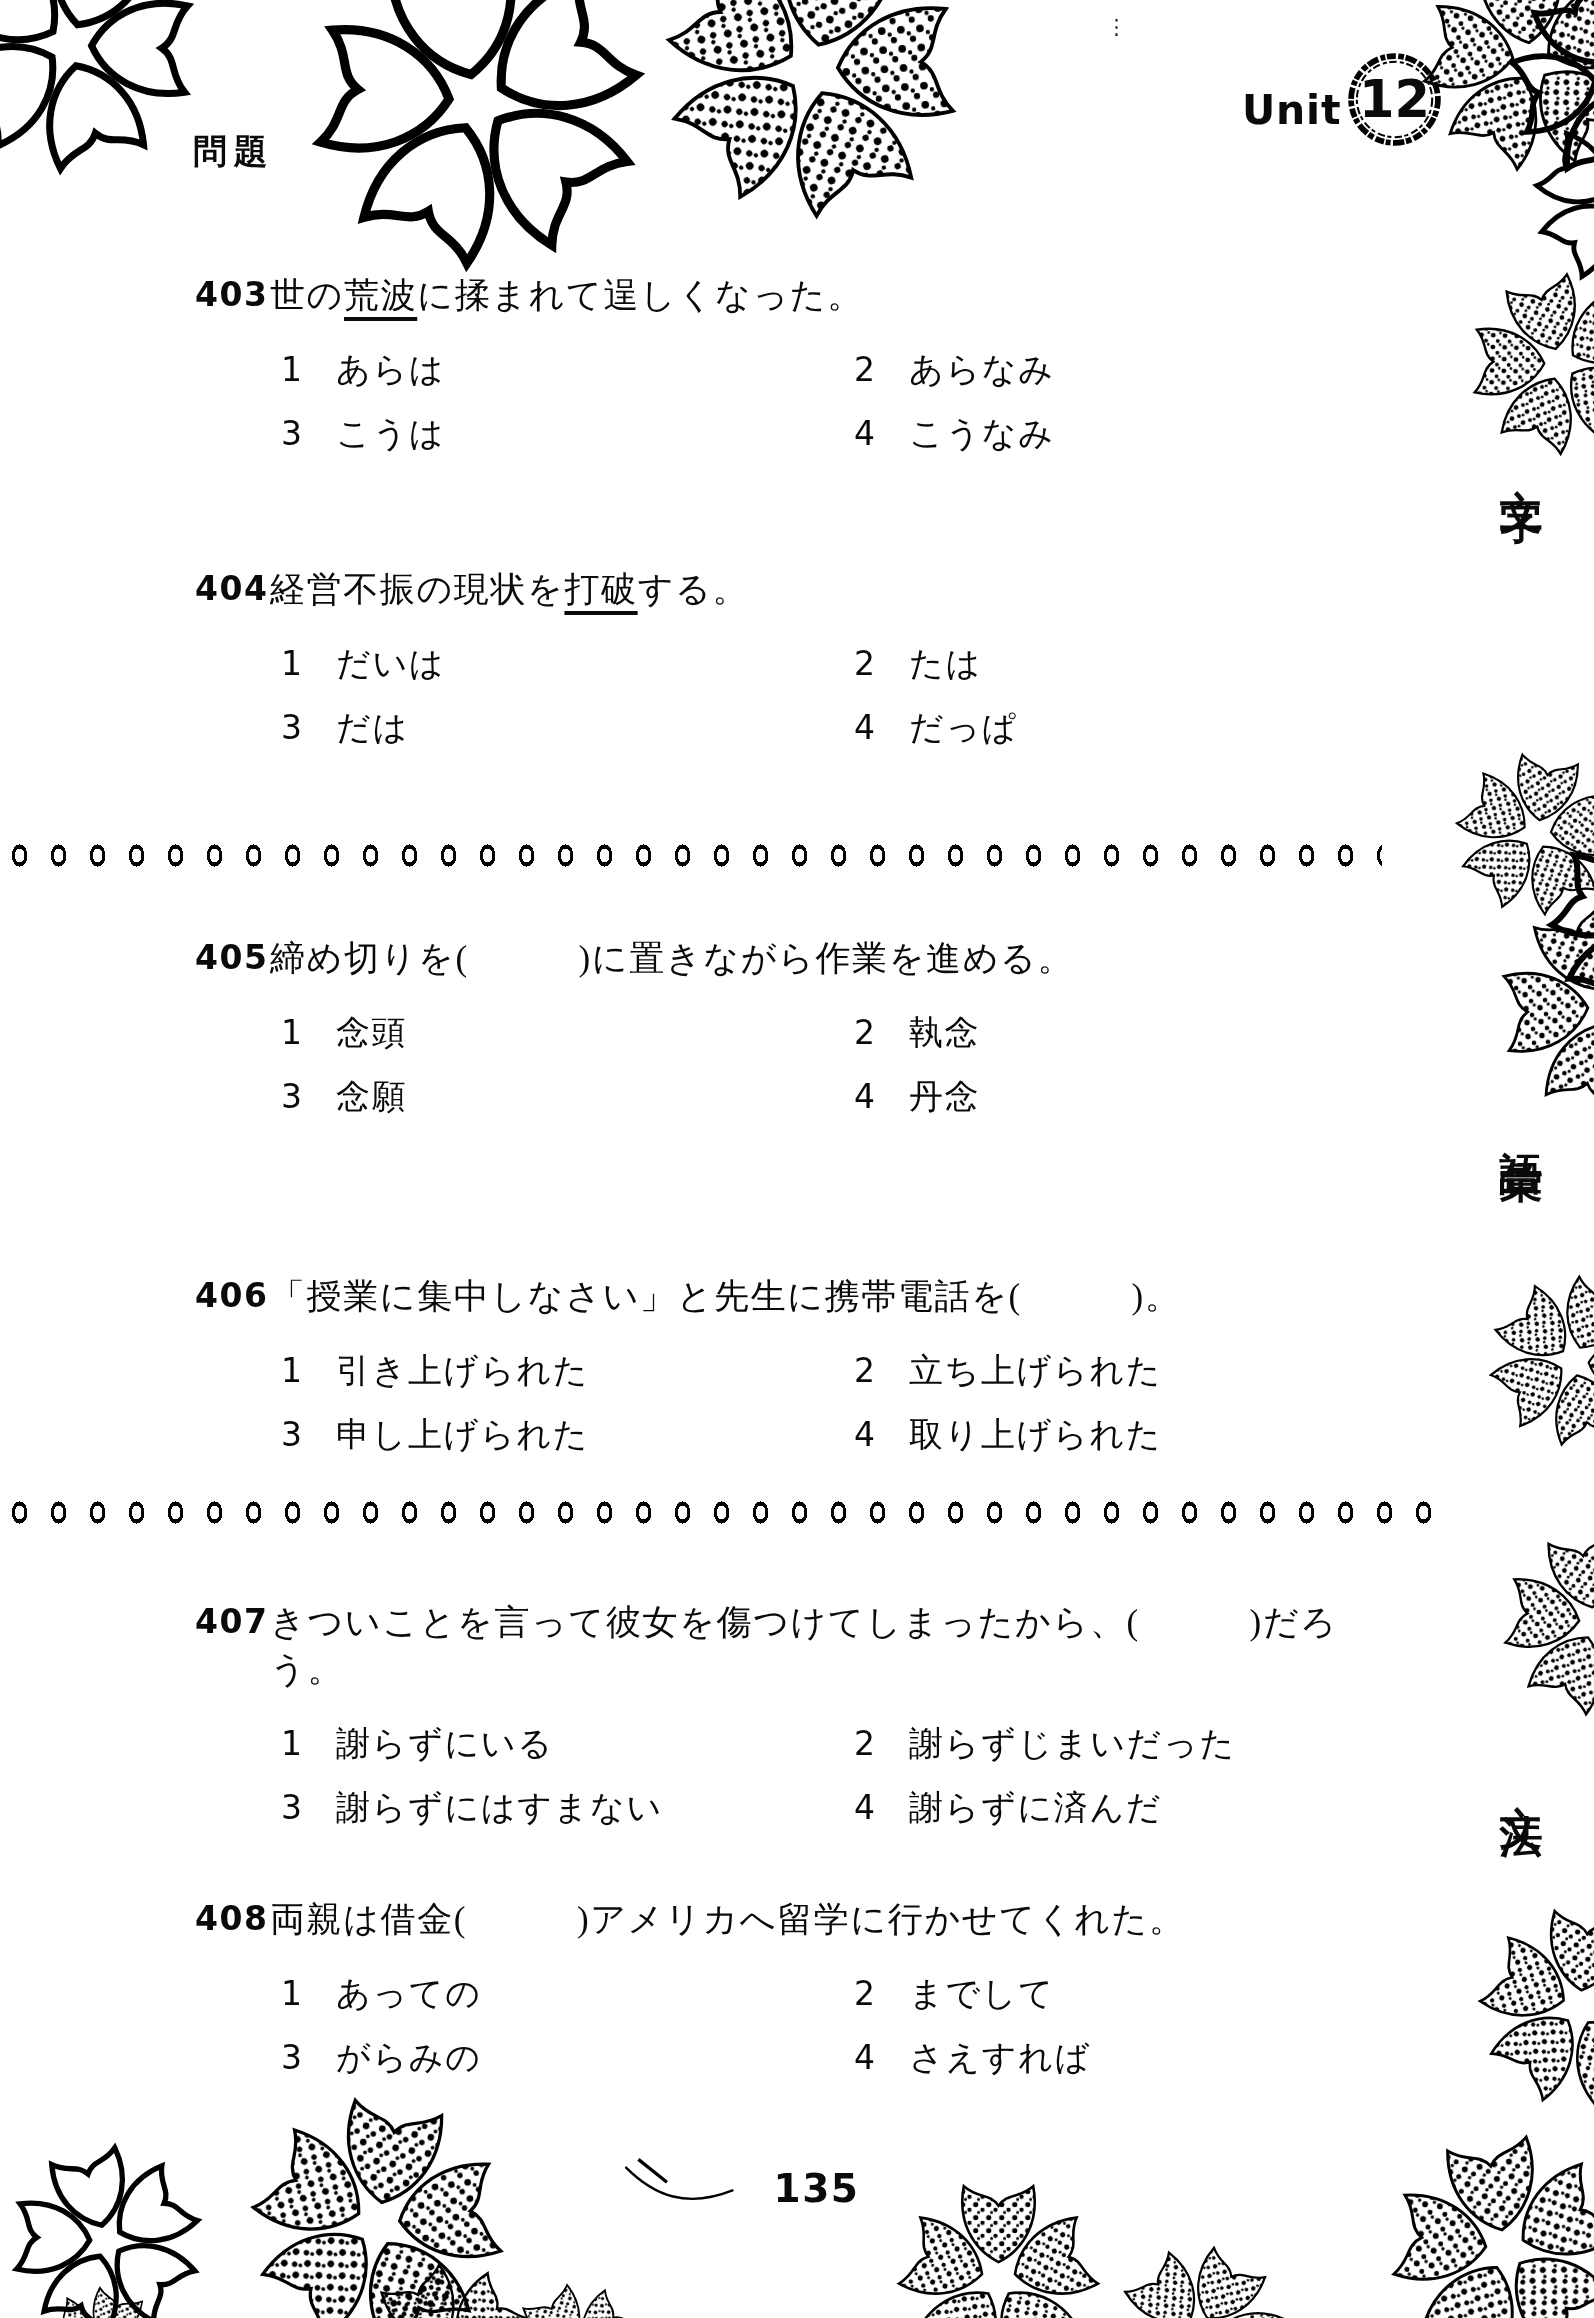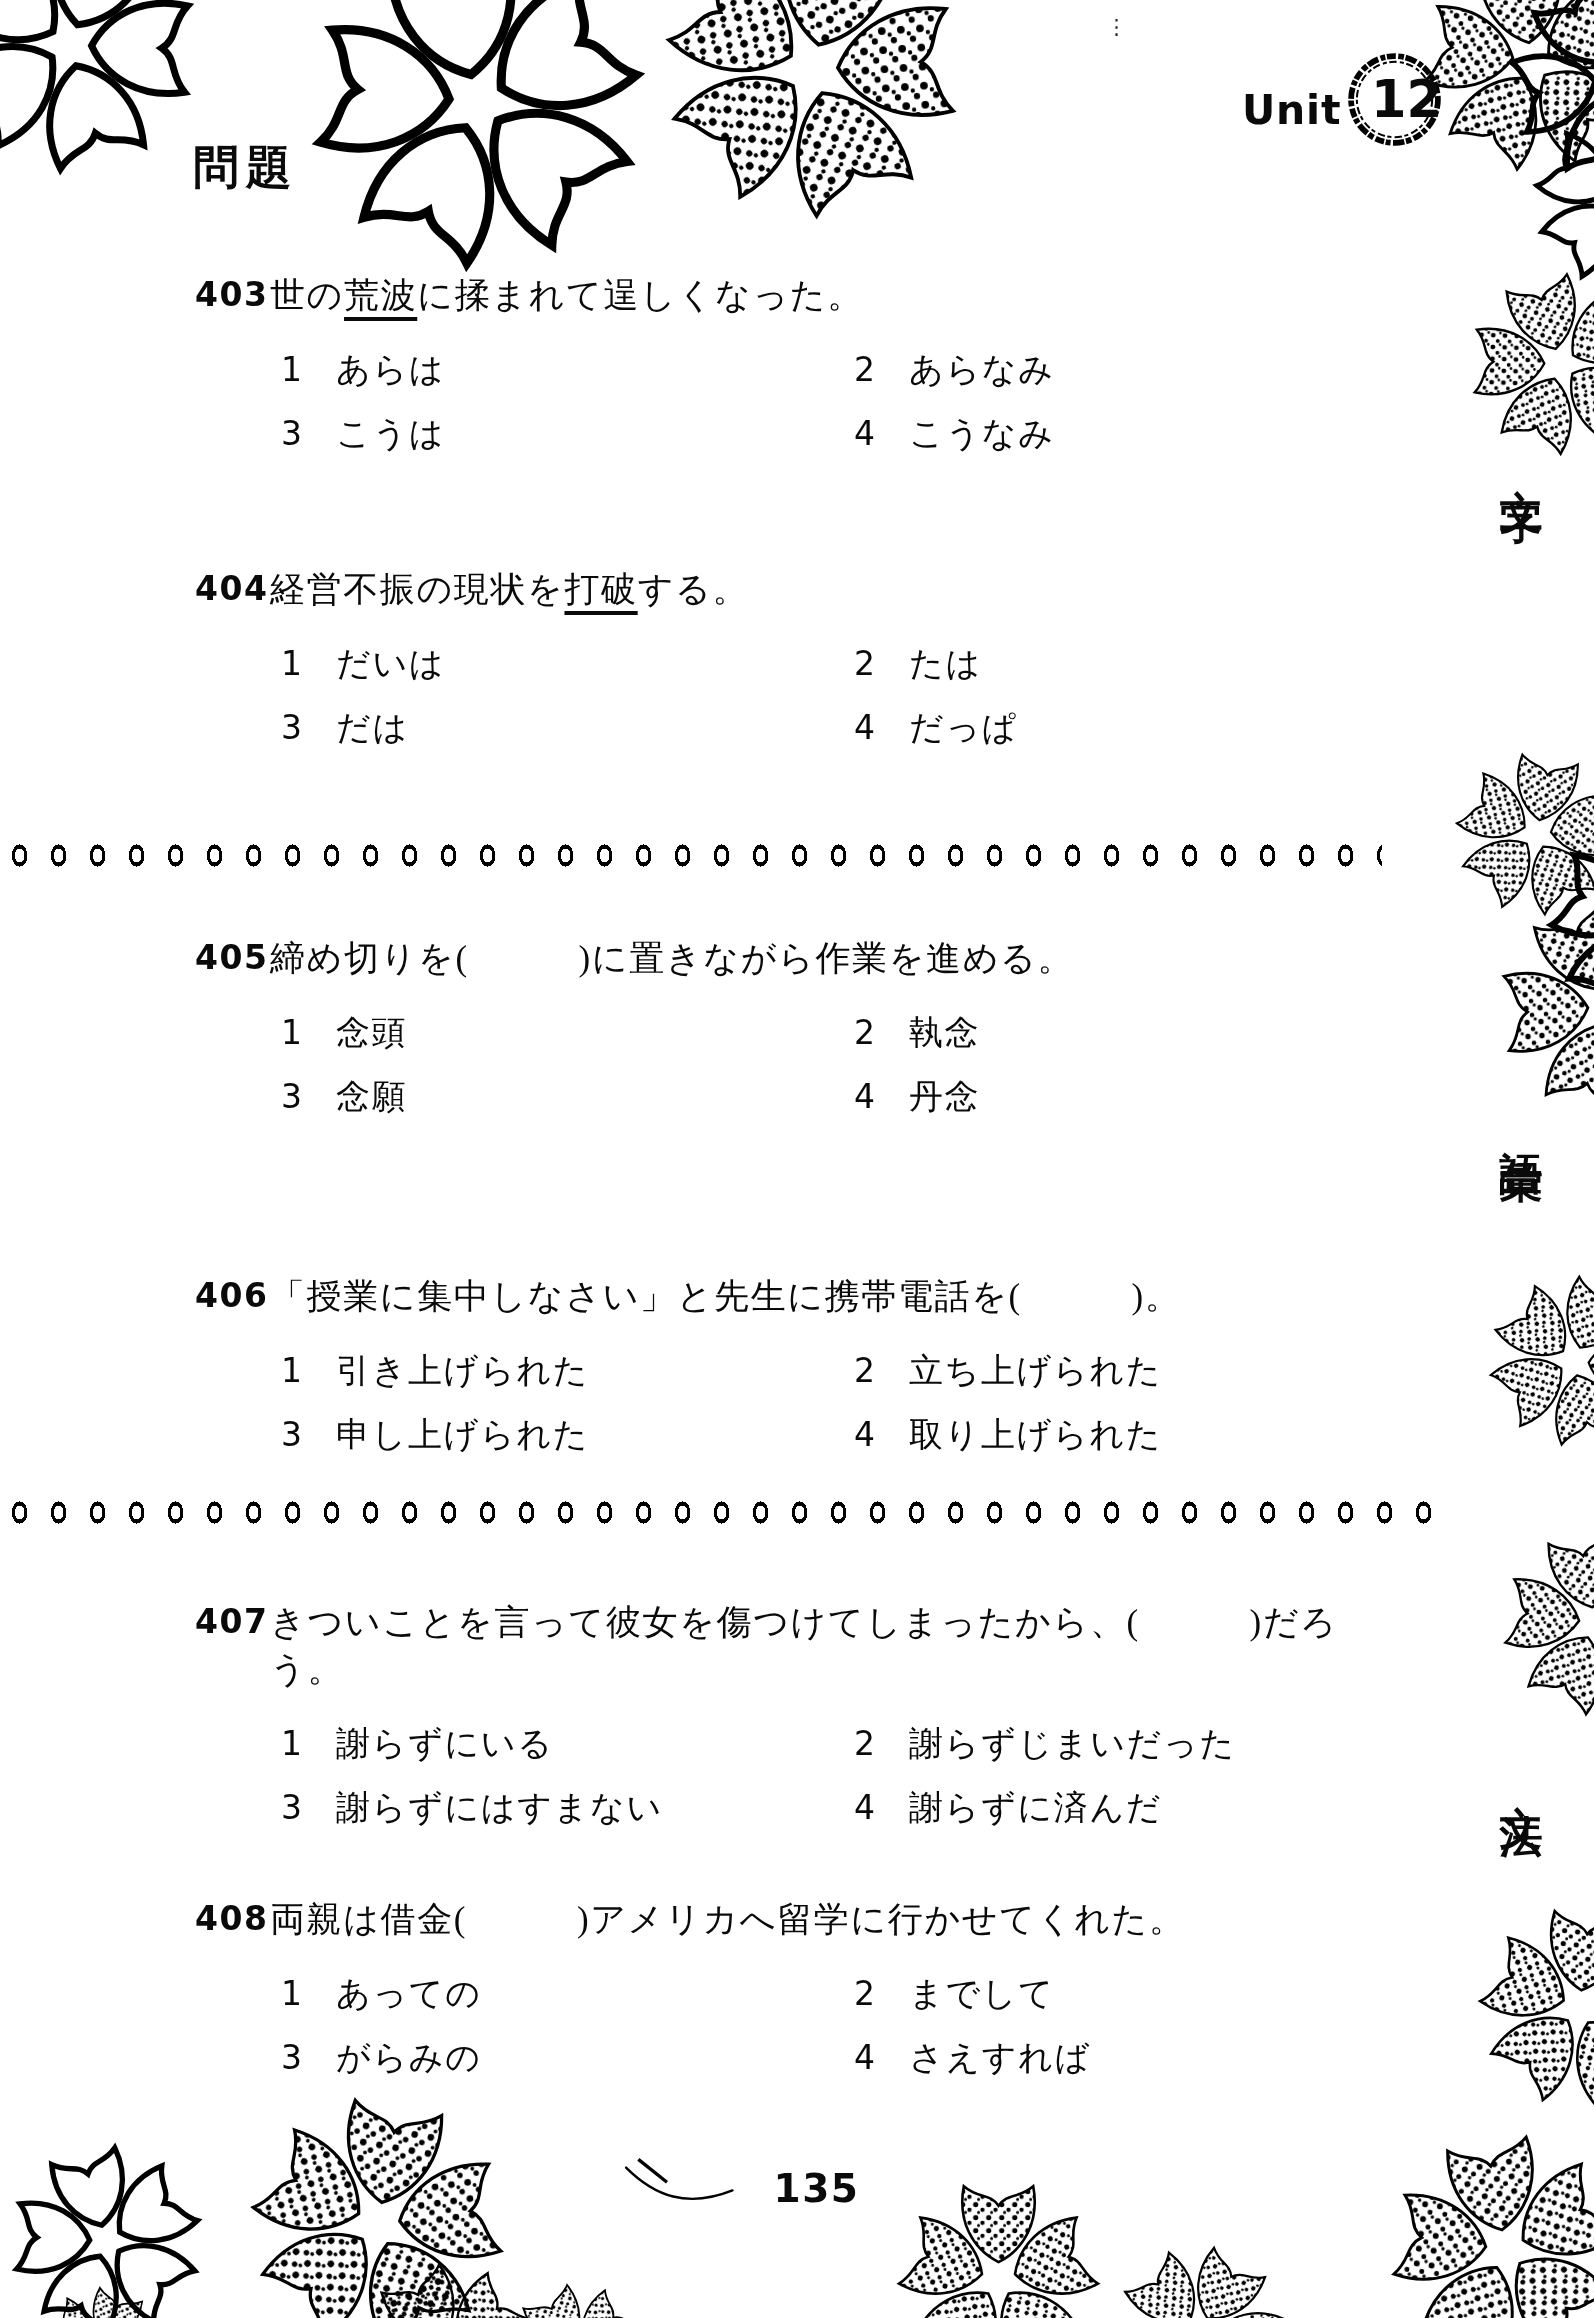--- a/index.html
+++ b/index.html
@@ -5,32 +5,32 @@
   html,body{margin:0;padding:0;}
   body{
     width:1594px;height:2319px;position:relative;overflow:hidden;
     background:#ffffff;color:#0a0a0a;
     font-family:"Liberation Sans", sans-serif;
   }
   .jp{font-family:"Liberation Serif","DejaVu Serif",serif;}
 
   
   .page-title{
-    position:absolute;left:193px;top:137px;
-    font-size:46px;font-weight:800;letter-spacing:6.5px;
+    position:absolute;left:193px;top:129px;
+    font-size:34px;font-weight:800;letter-spacing:6.5px;
     font-family:"DejaVu Sans",sans-serif;
   }
   .unit-box{position:absolute;left:1233px;top:52px;width:213px;height:106px;margin-left:9px;}
   .unit-word{
     position:absolute;left:0;top:34px;font-size:41px;font-weight:800;
     font-family:"DejaVu Sans",sans-serif;letter-spacing:0.8px;
   }
   .unit-circle{
     position:absolute;left:105px;top:0;width:95px;height:95px;border-radius:50%;
-    display:flex;align-items:center;justify-content:flex-end;
+    display:flex;align-items:center;justify-content:center;
   }
   .unit-ring{position:absolute;inset:0;}
   .unit-num{
     position:relative;font-size:51px;font-weight:800;
     font-family:"DejaVu Sans",sans-serif;
   }
 
   
   .question{position:absolute;left:195px;width:1186px;}
   .q-stem-row{display:flex;align-items:flex-start;}

